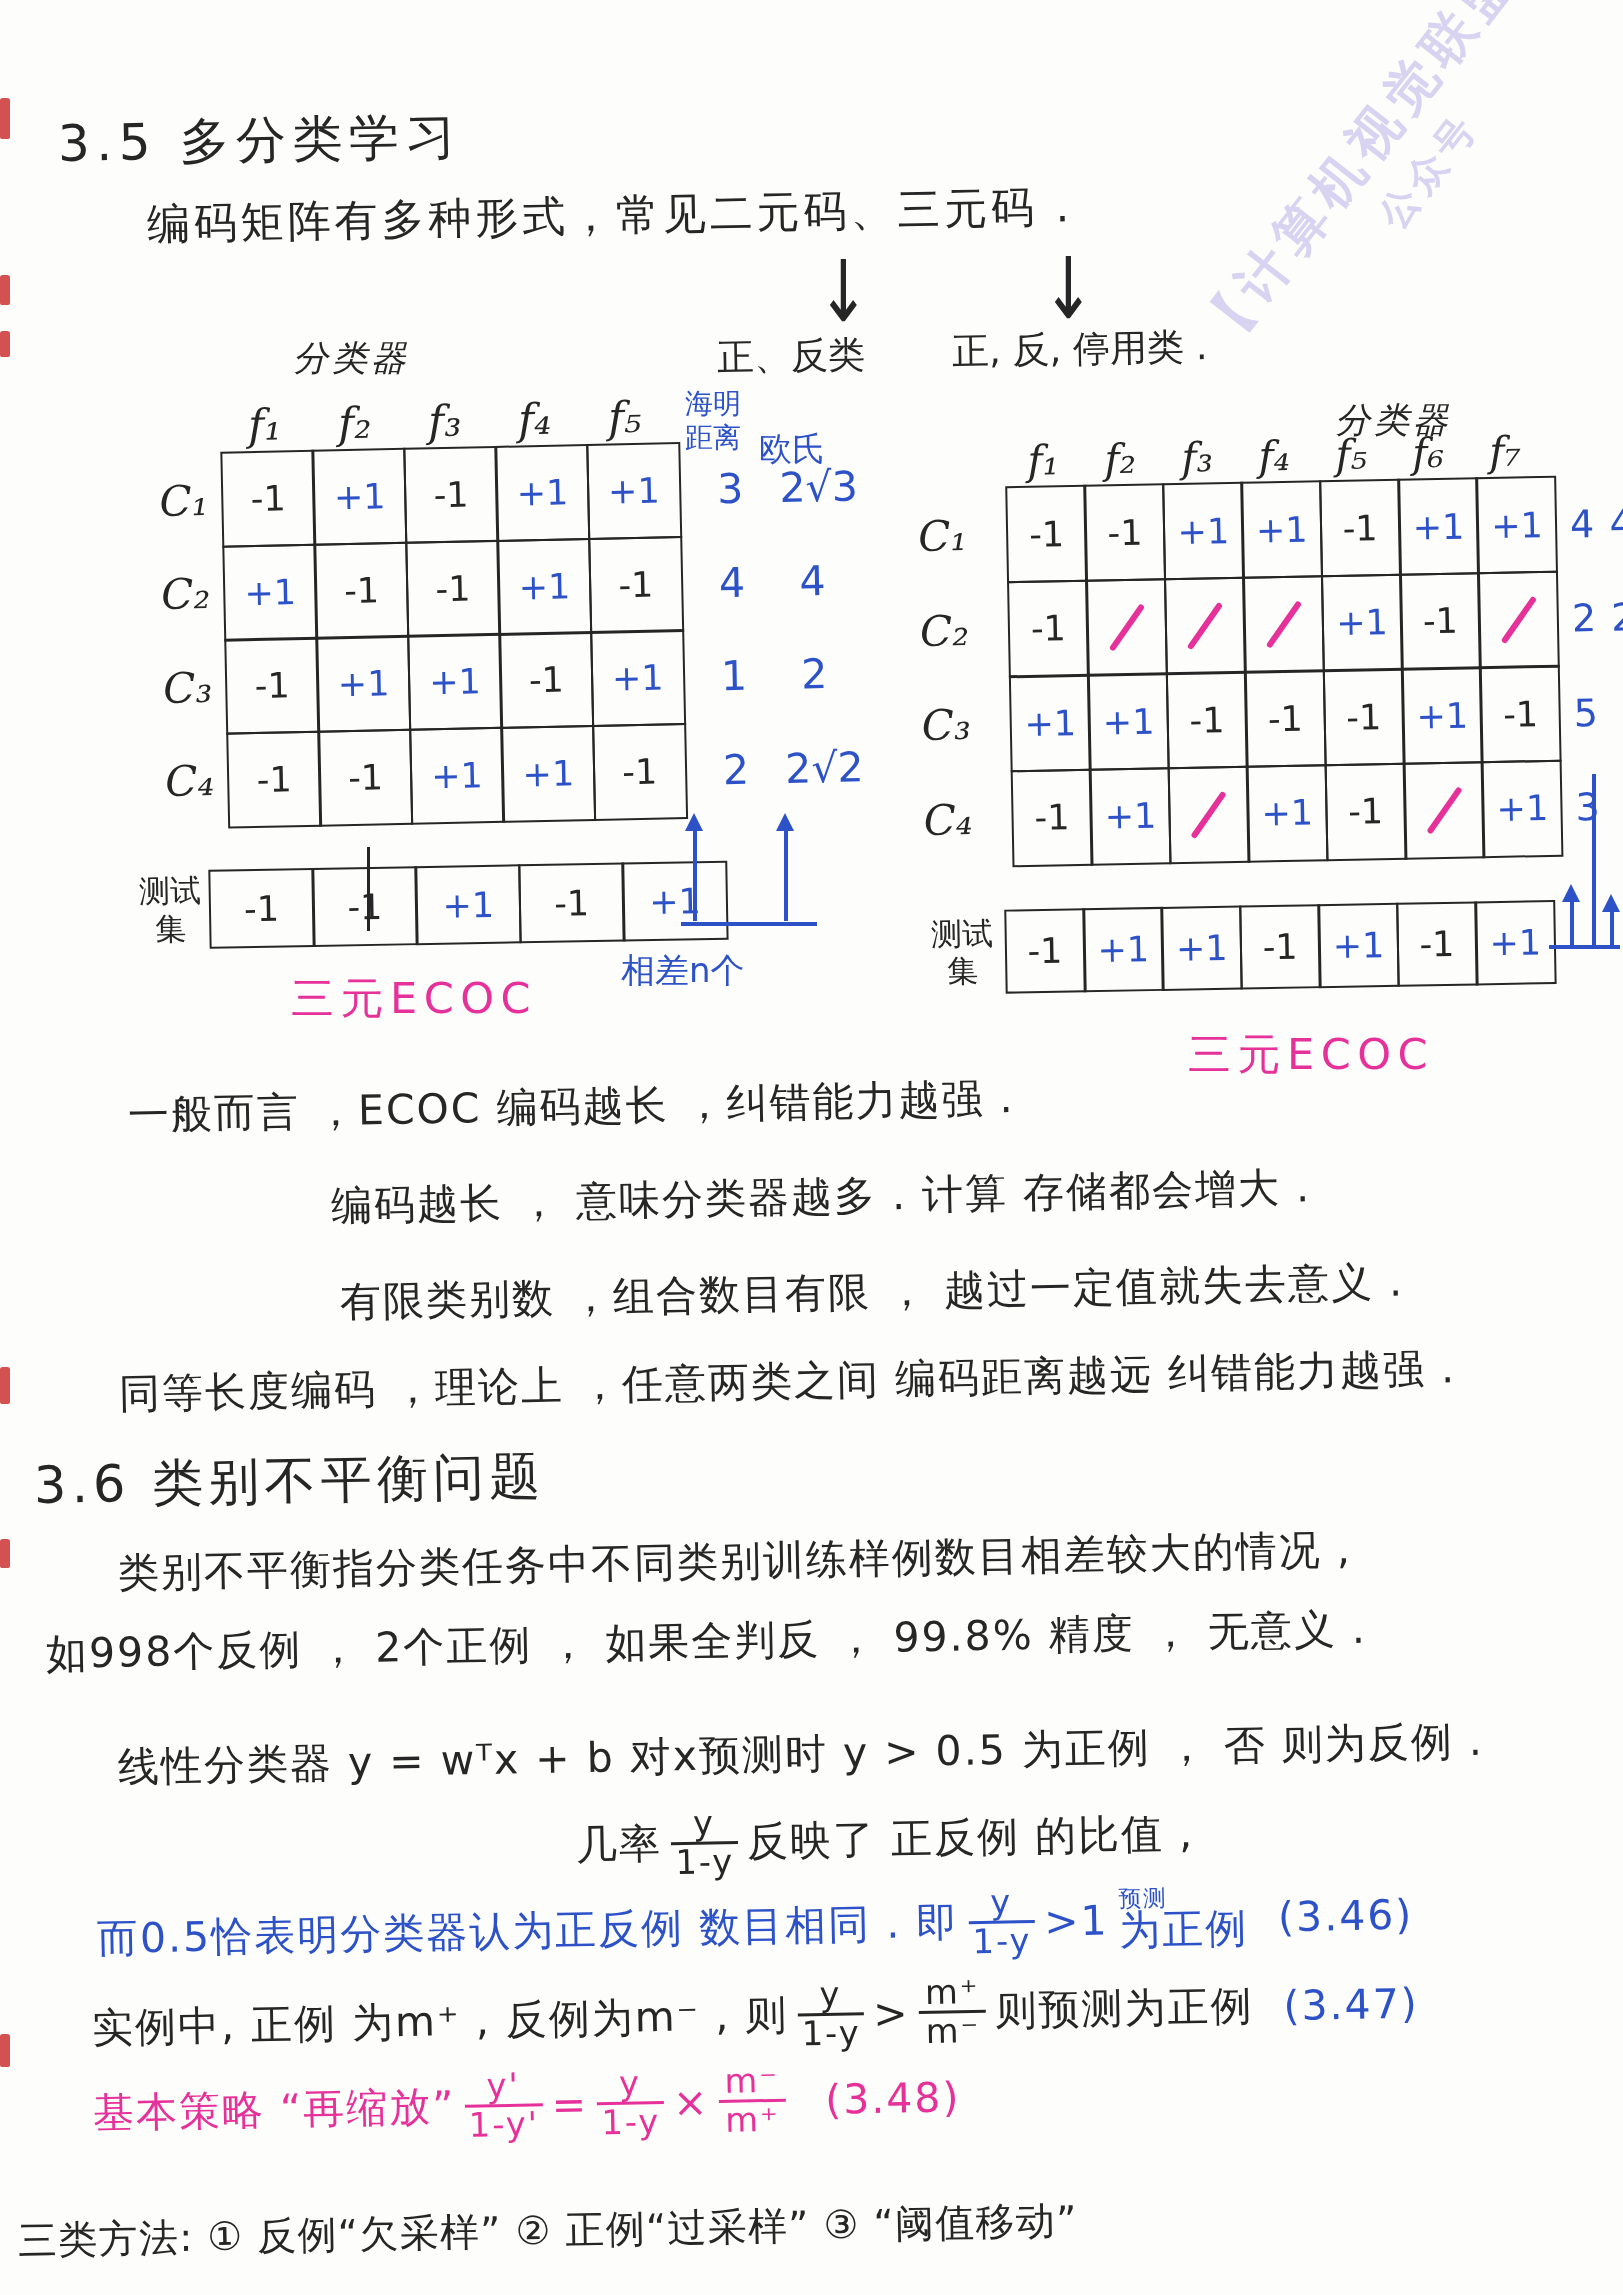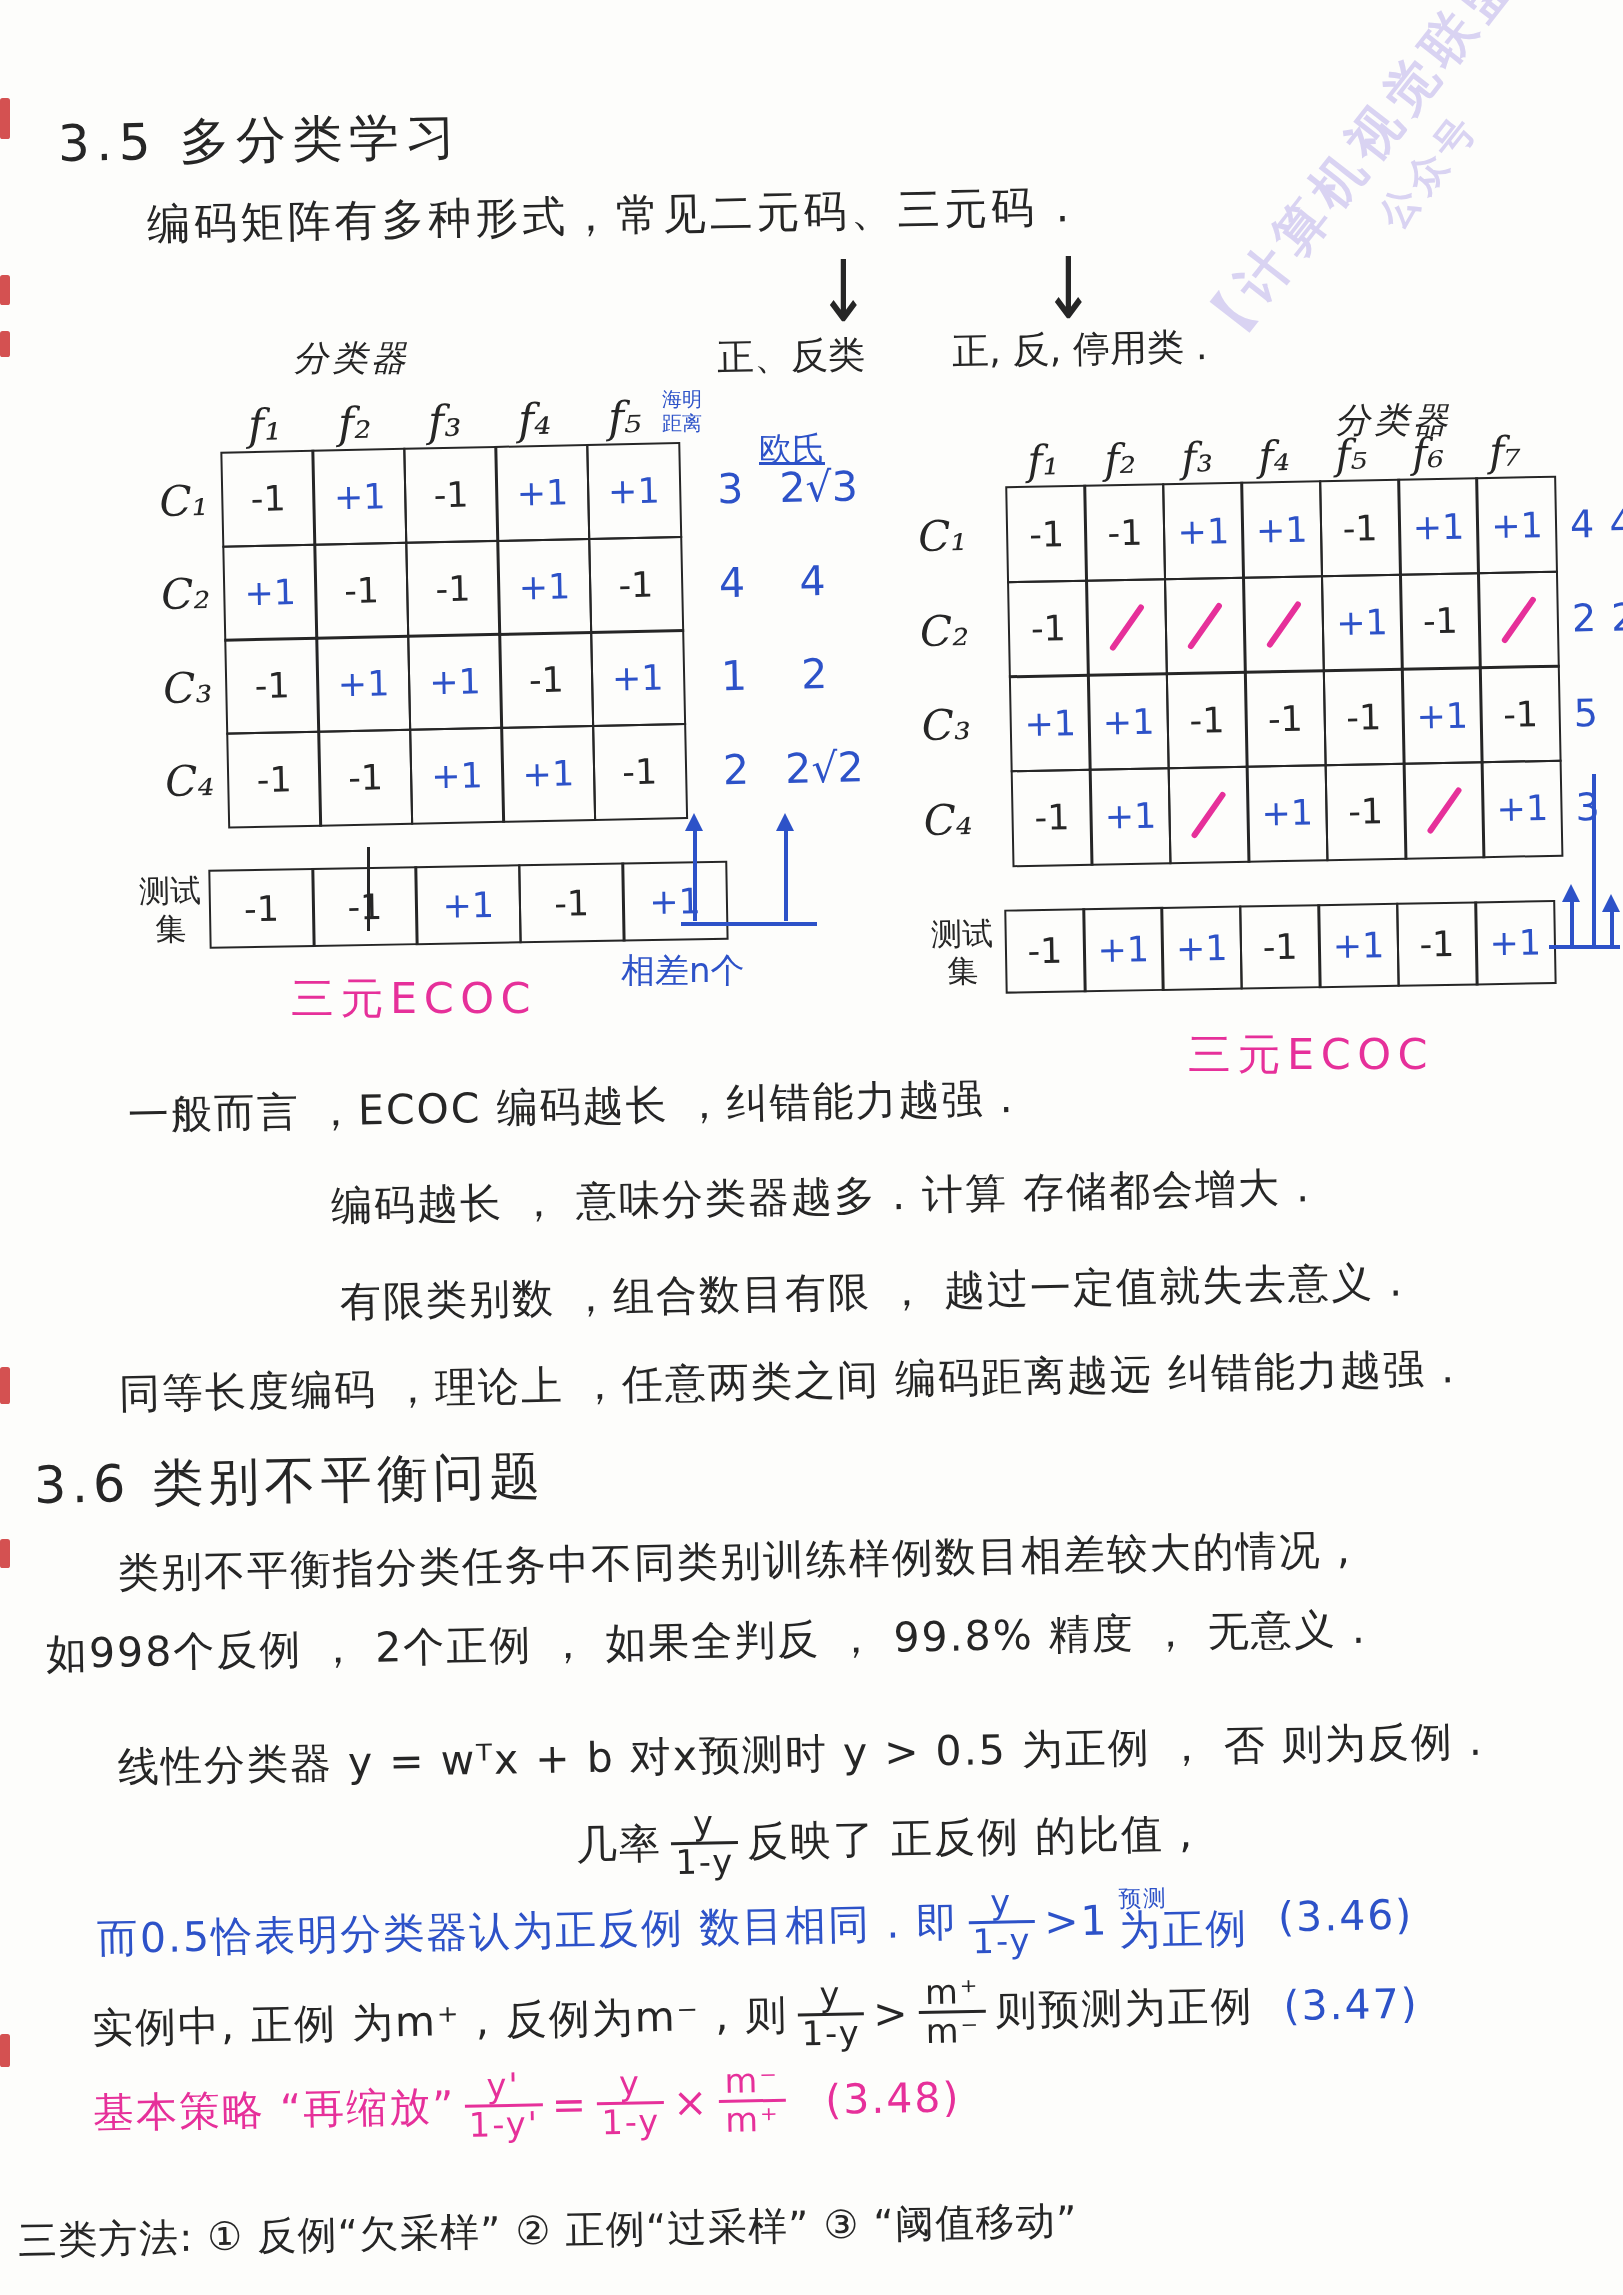--- a/index.html
+++ b/index.html
@@ -60,22 +60,22 @@
   .cell.neg{color:var(--ink);}
   .cell.zero .slash{display:block;width:5.9px;height:55px;background:var(--pink);
         transform:rotate(36deg);border-radius:3.3px;}
   .dist{color:var(--blue);text-align:center;}
   #ltable .dist{font-size:41px;min-width:62px;margin-left:18.3px;}
   #ltable .dist.d1{margin-left:18.3px;}
   #rtable .dist{font-size:38px;}
   #rtable .dist.d0{min-width:39px;margin-left:5.2px;}
   #rtable .dist.d1{min-width:79px;margin-left:7.9px;text-align:left;}
   
-  #lham{left:662px;top:387px;font-size:20px;color:var(--blue);line-height:1.2;text-align:left;white-space:normal;width:79px;}
-  #leuc{left:759px;top:427px;font-size:33px;color:var(--blue);text-decoration:underline;}
+  #lham{left:662px;top:387px;font-size:28px;color:var(--blue);line-height:1.2;text-align:right;white-space:normal;width:79px;}
+  #leuc{left:759px;top:427px;font-size:33px;color:var(--blue);}
   
   .testrow{position:absolute;display:flex;align-items:center;transform:rotate(-1deg);transform-origin:left center;}
   #ltest{left:139px;top:871px;}
   #rtest{left:927px;top:911px;}
   .testlab{font-size:31px;line-height:1.2;margin-right:6.5px;text-align:center;}
   #ltest .testlab{width:63px;}
   #rtest .testlab{width:71px;}
   .testcells{display:inline-flex;}
   #ltest .cell{width:102px;height:75px;}
   #rtest .cell{width:77px;height:80px;}

